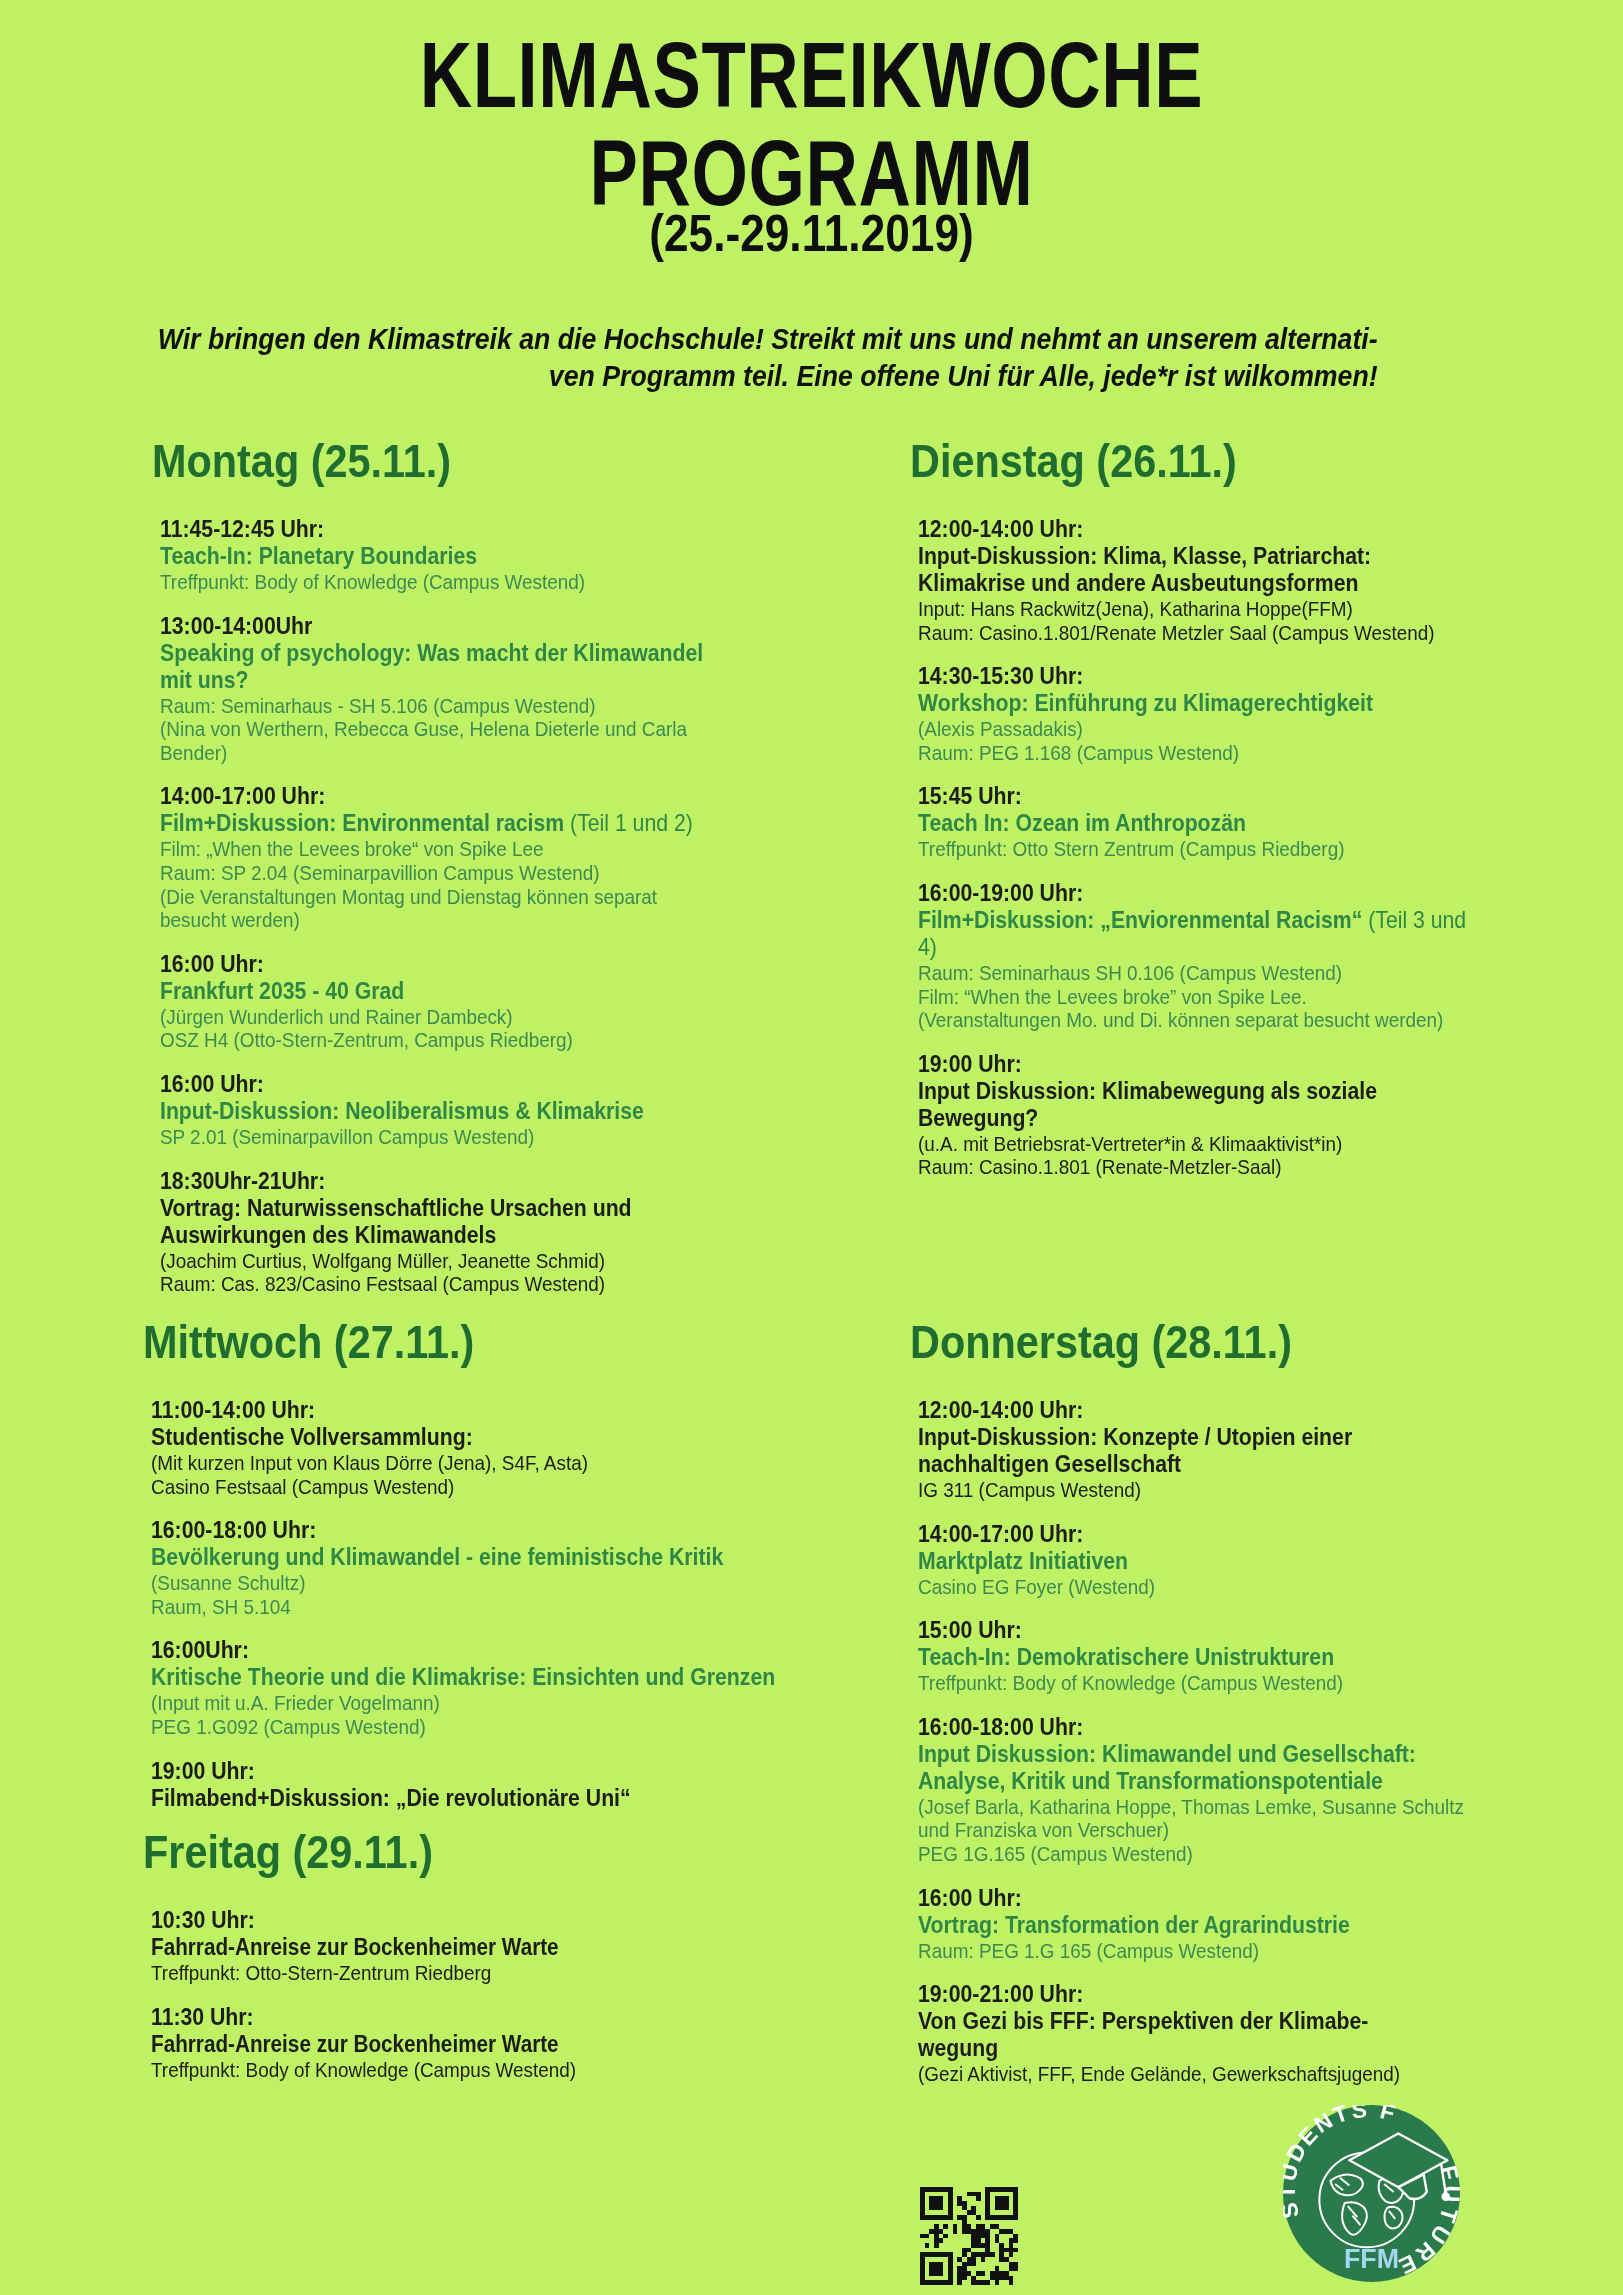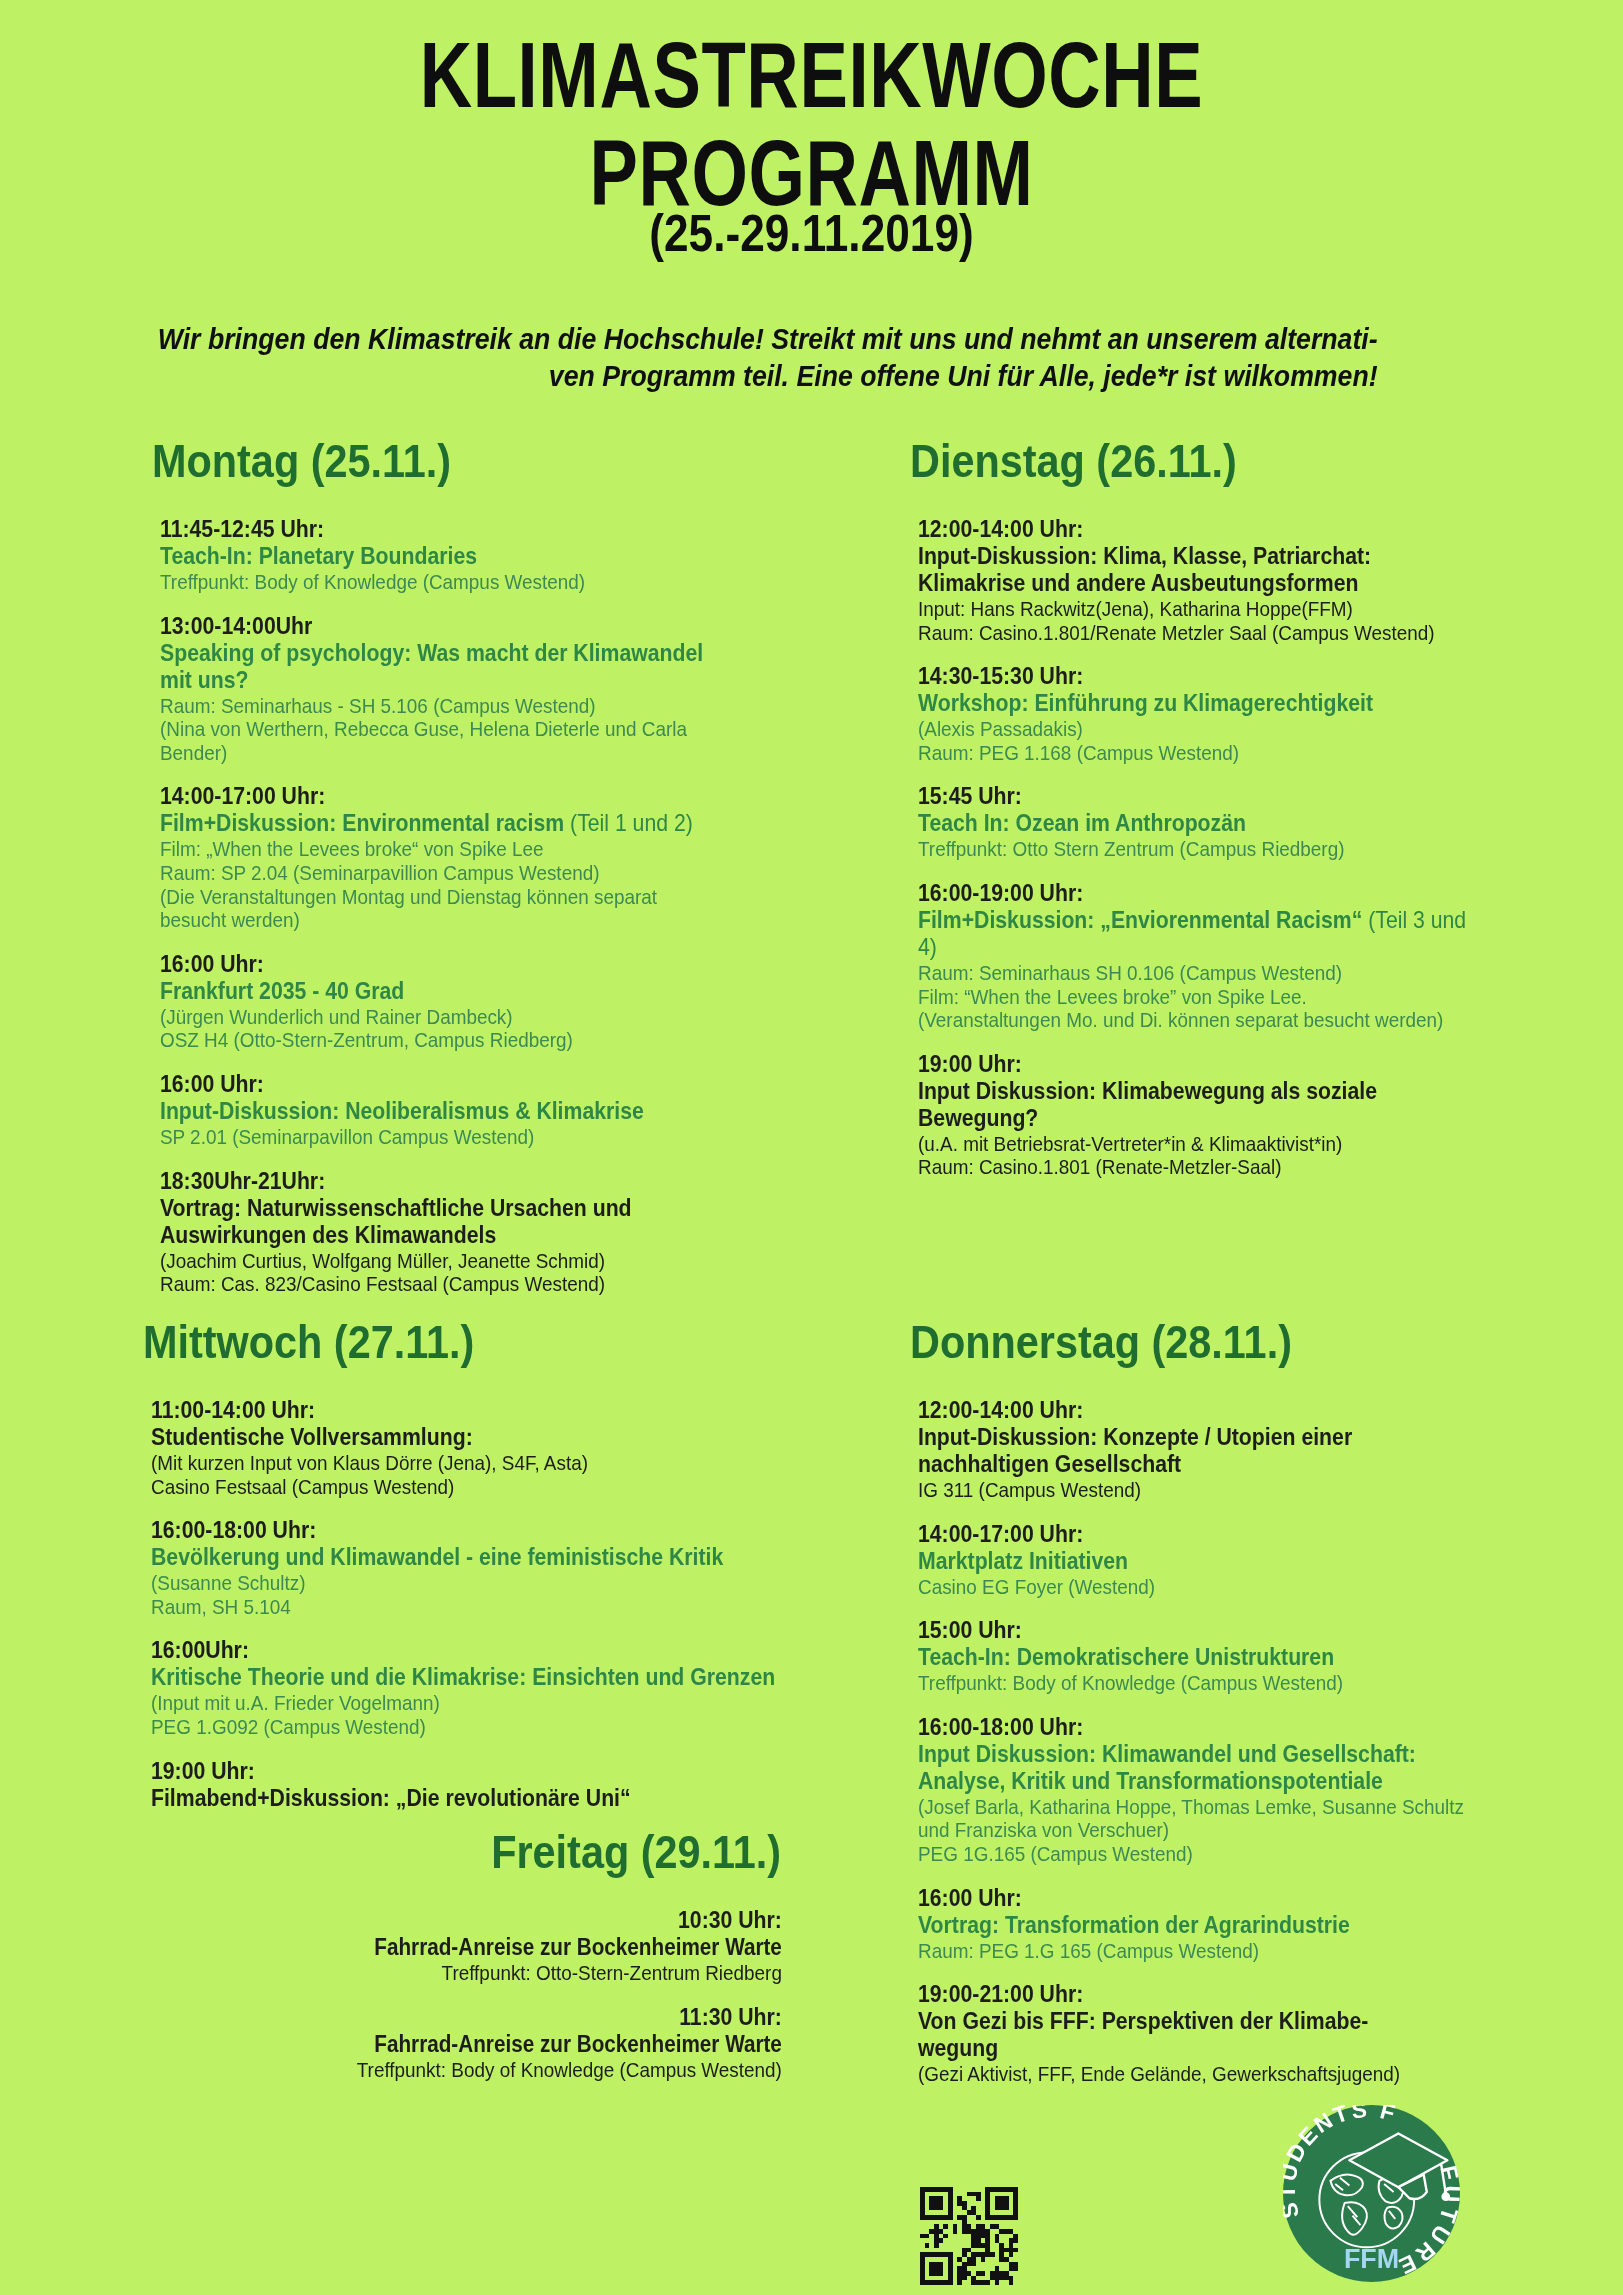--- a/index.html
+++ b/index.html
@@ -16,21 +16,21 @@
               font-size:52px;line-height:55px;color:#0e0e0e;transform:scaleX(0.85);
               transform-origin:50% 0;white-space:nowrap;}
   .intro{position:absolute;left:0;top:321px;width:1435px;text-align:right;font-style:italic;}
   .intro .i-line{font-size:29px;line-height:37px;font-weight:700;color:#101010;
                  transform:scaleX(0.92);transform-origin:50% 50%;white-space:nowrap;}
 
   
   .day-section{position:absolute;width:709px;}
   #sec-montag    {left:152px; top:437px;}
   #sec-mittwoch  {left:143px; top:1318px;}
-  #sec-freitag   {left:143px; top:1828px;text-align:right;}
+  #sec-freitag   {left:143px; top:1828px;}
   #sec-dienstag  {left:910px;top:437px;}
   #sec-donnerstag{left:910px;top:1318px;}
 
   .day-header{font-size:46px;line-height:49px;font-weight:600;color:#1f6e30;
               margin:0 0 30px 0;transform:scaleX(0.9);transform-origin:0 50%;white-space:nowrap;}
 
   .event{margin:0 0 19px 8px;}
   .line{transform:scaleX(0.9);transform-origin:0 50%;white-space:nowrap;}
   .time  {font-size:23.6px;line-height:27px;font-weight:700;color:#1d1d1b;}
   .t-line{font-size:23.6px;line-height:27px;font-weight:700;color:#2f8746;}

